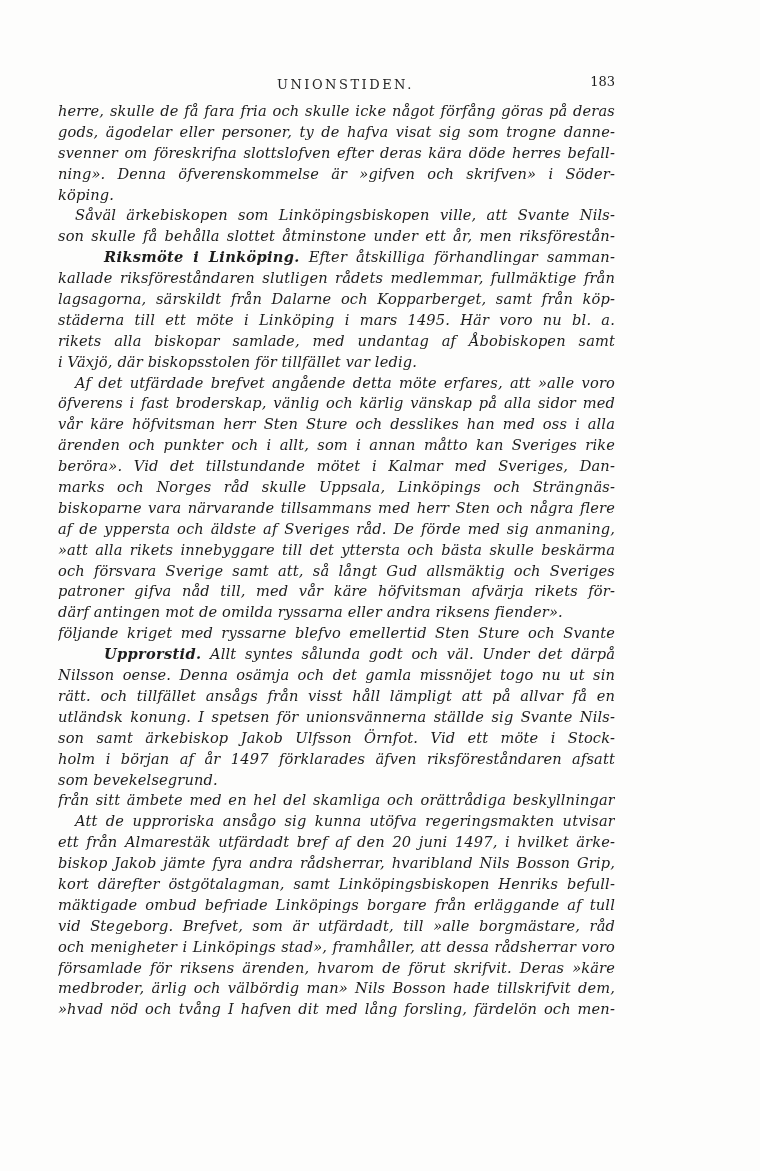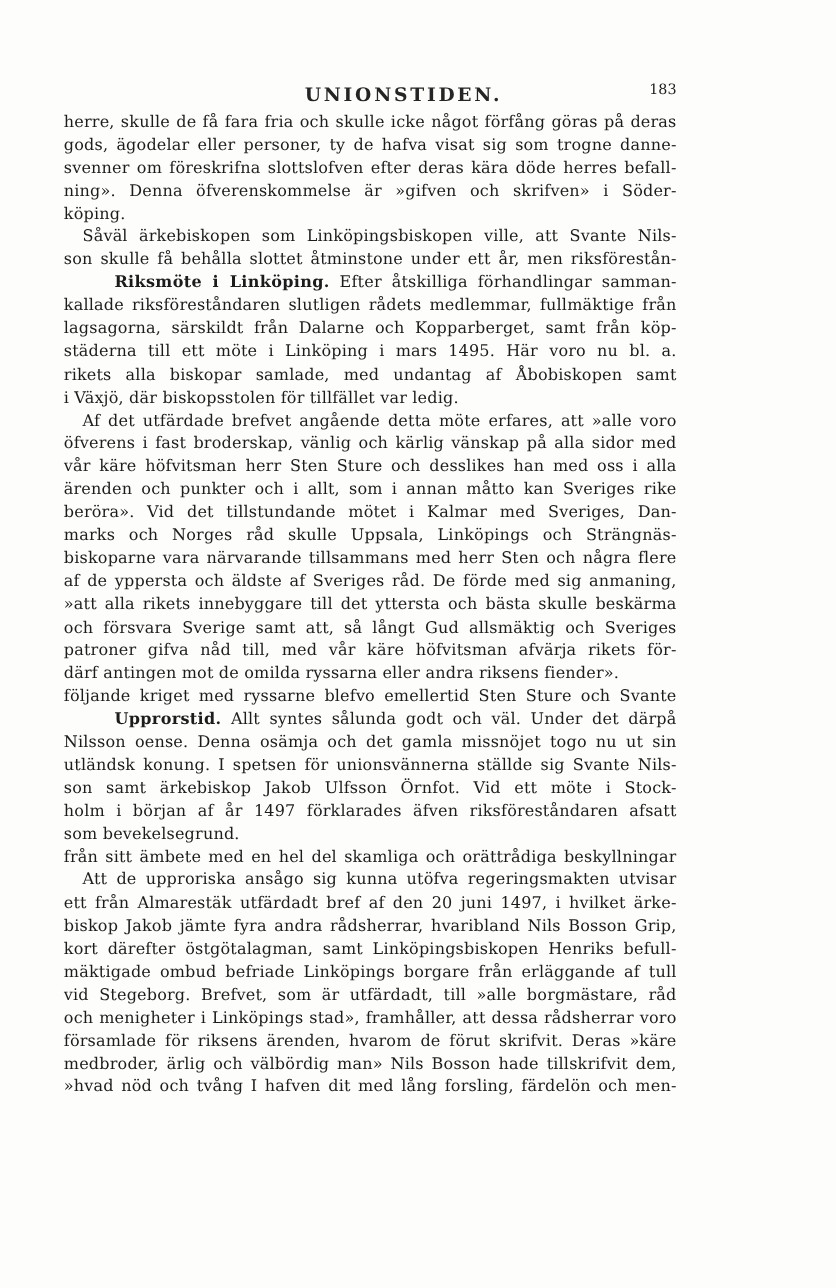--- a/index.html
+++ b/index.html
@@ -20,38 +20,38 @@
     position: absolute;
     top: 74px;
     left: 58px;
     width: 557px;
     height: 22px;
   }
   .running-title {
     position: absolute;
     left: 219px;
     top: 3px;
-    font-size: 17px;
+    font-size: 13px;
     letter-spacing: 2.5px;
     color: #252525;
     white-space: nowrap;
-    font-weight: bold;
   }
   .page-number {
     position: absolute;
     right: 0;
     top: 0;
     font-size: 13px;
     color: #1c1c1c;
   }
   .page-body {
     position: absolute;
     top: 101px;
     left: 58px;
     width: 557px;
+    font-style: italic;
   }
   .paragraph {
     margin: 0;
   }
   .line {
     font-size: 14.6px;
     line-height: 20.9px;
     height: 20.9px;
     white-space: normal;
     letter-spacing: 0.15px;
@@ -110,20 +110,21 @@
         <div class="line just">af de yppersta och äldste af Sveriges råd.  De förde med sig anmaning,</div>
         <div class="line just">»att alla rikets innebyggare till det yttersta och bästa skulle beskärma</div>
         <div class="line just">och försvara Sverige samt att, så långt Gud allsmäktig och Sveriges</div>
         <div class="line just">patroner gifva nåd till, med vår käre höfvitsman afvärja rikets för-</div>
         <div class="line">därf antingen mot de omilda ryssarna eller andra riksens fiender».</div>
       </div>
       <div class="paragraph">
         <div class="line just">följande kriget med ryssarne blefvo emellertid Sten Sture och Svante</div>
         <div class="line just indent"><b>Upprorstid.</b> Allt syntes sålunda godt och väl.  Under det därpå</div>
         <div class="line just">Nilsson oense.  Denna osämja och det gamla missnöjet togo nu ut sin</div>
+        <div class="line just">rätt. och tillfället ansågs från visst håll lämpligt att på allvar få en</div>
         <div class="line just">utländsk konung.  I spetsen för unionsvännerna ställde sig Svante Nils-</div>
         <div class="line just">son samt ärkebiskop Jakob Ulfsson Örnfot.  Vid ett möte i Stock-</div>
         <div class="line just">holm i början af år 1497 förklarades äfven riksföreståndaren afsatt</div>
         <div class="line">som bevekelsegrund.</div>
         <div class="line just">från sitt ämbete med en hel del skamliga och orättrådiga beskyllningar</div>
       </div>
       <div class="paragraph">
         <div class="line just indent">Att de upproriska ansågo sig kunna utöfva regeringsmakten utvisar</div>
         <div class="line just">ett från Almarestäk utfärdadt bref af den 20 juni 1497, i hvilket ärke-</div>
         <div class="line just">biskop Jakob jämte fyra andra rådsherrar, hvaribland Nils Bosson Grip,</div>

